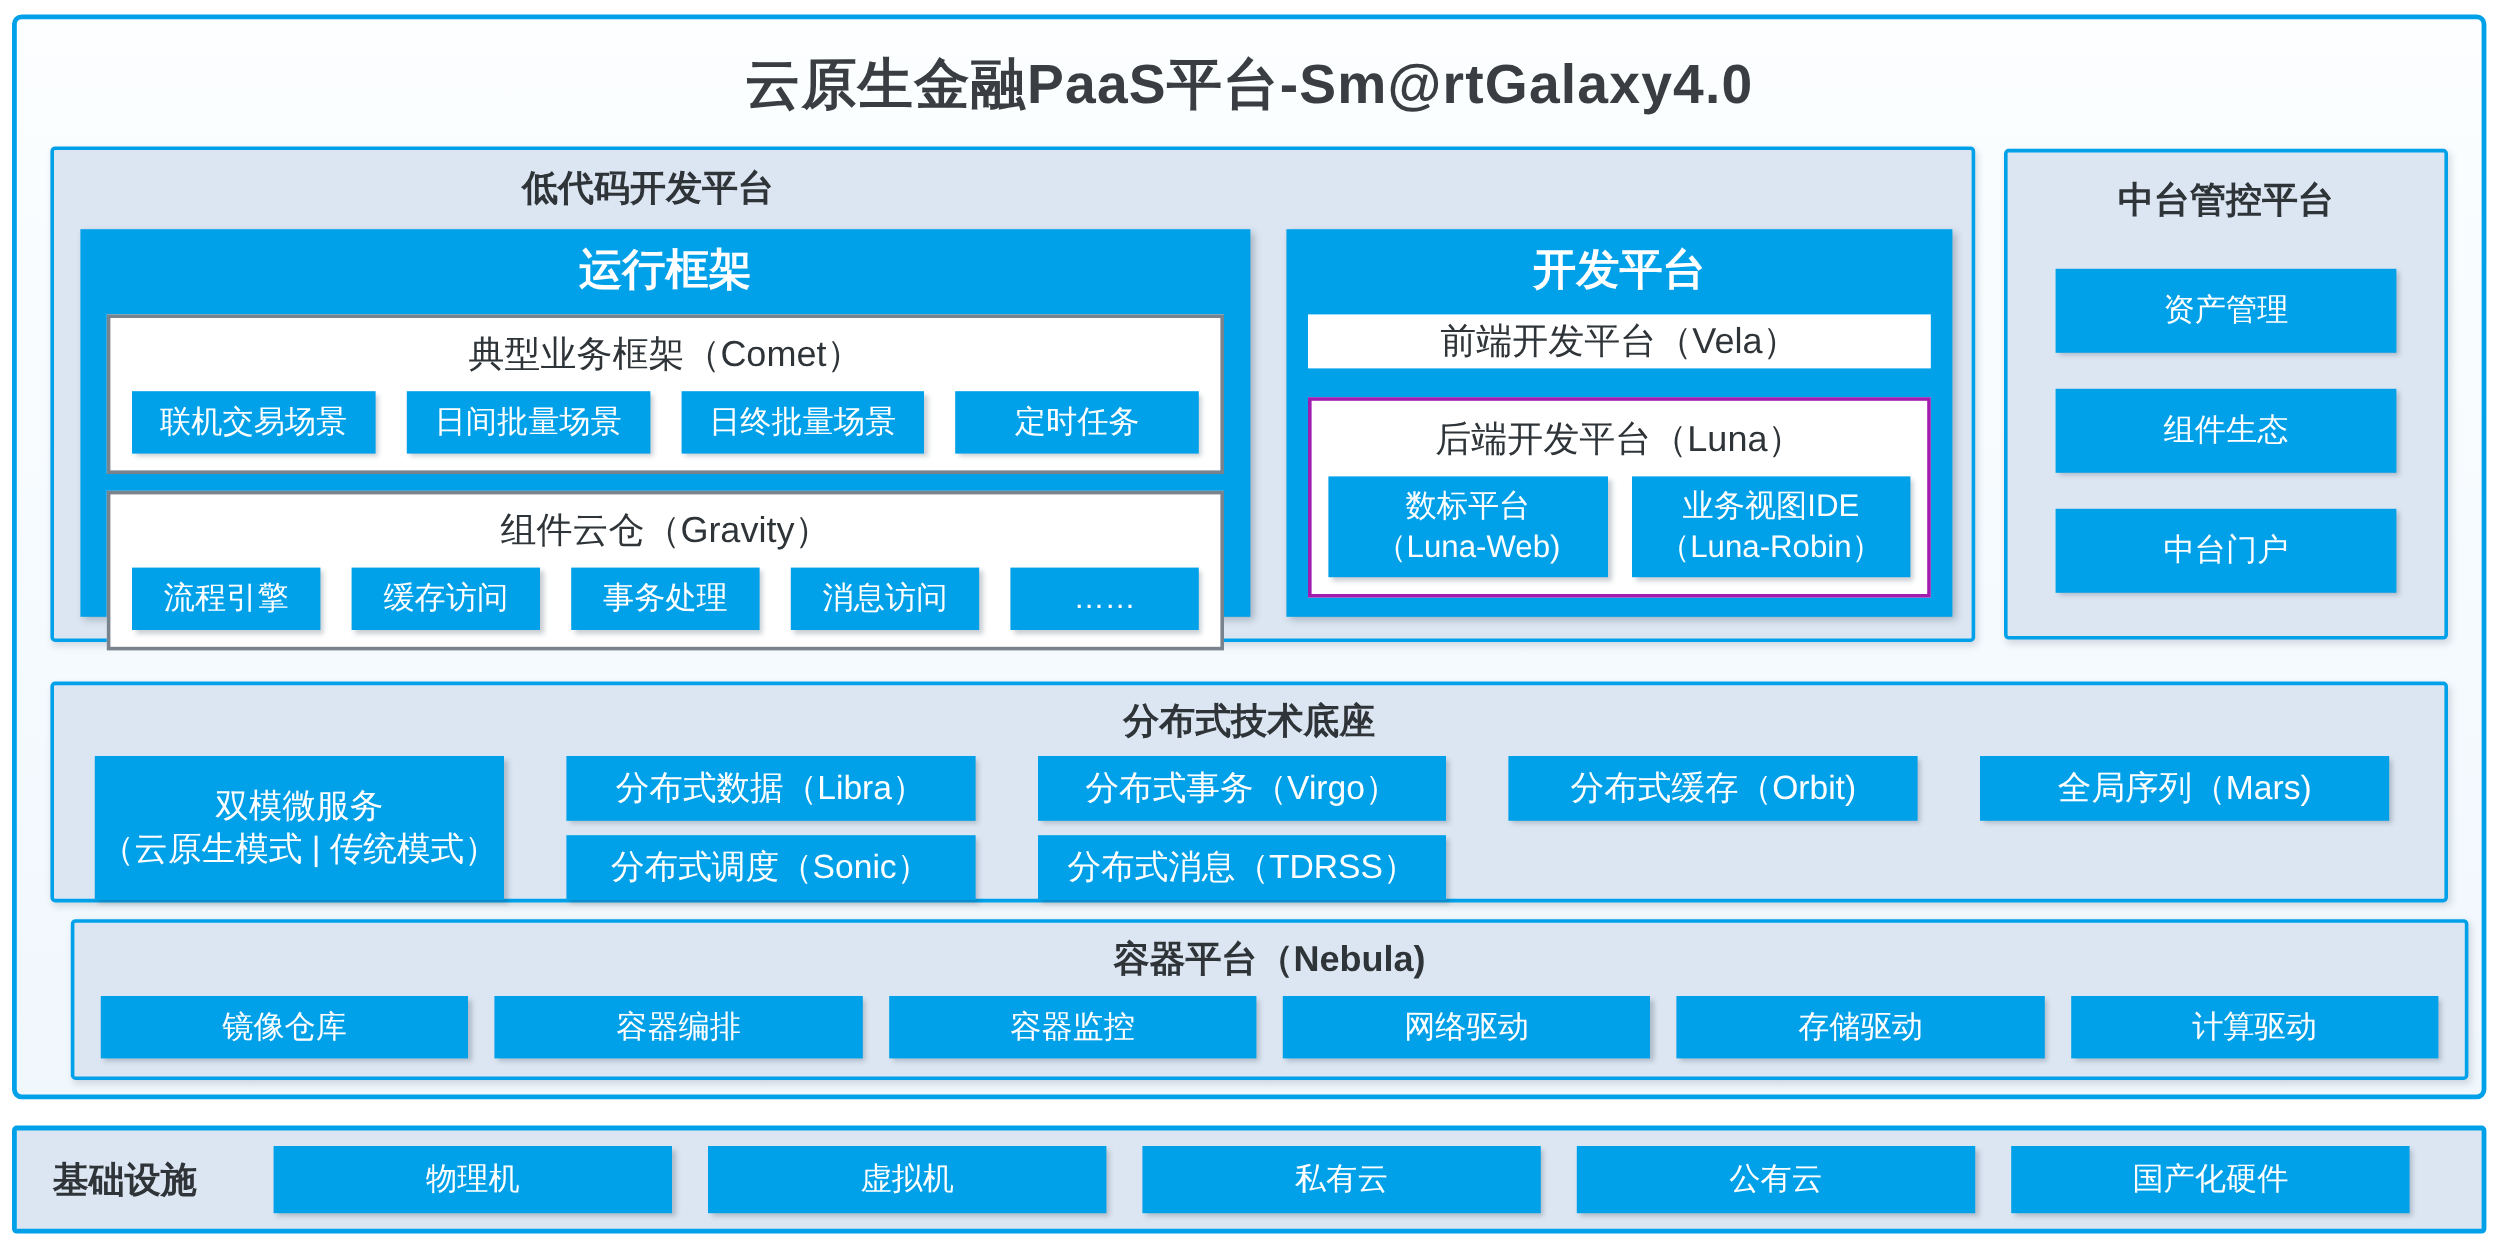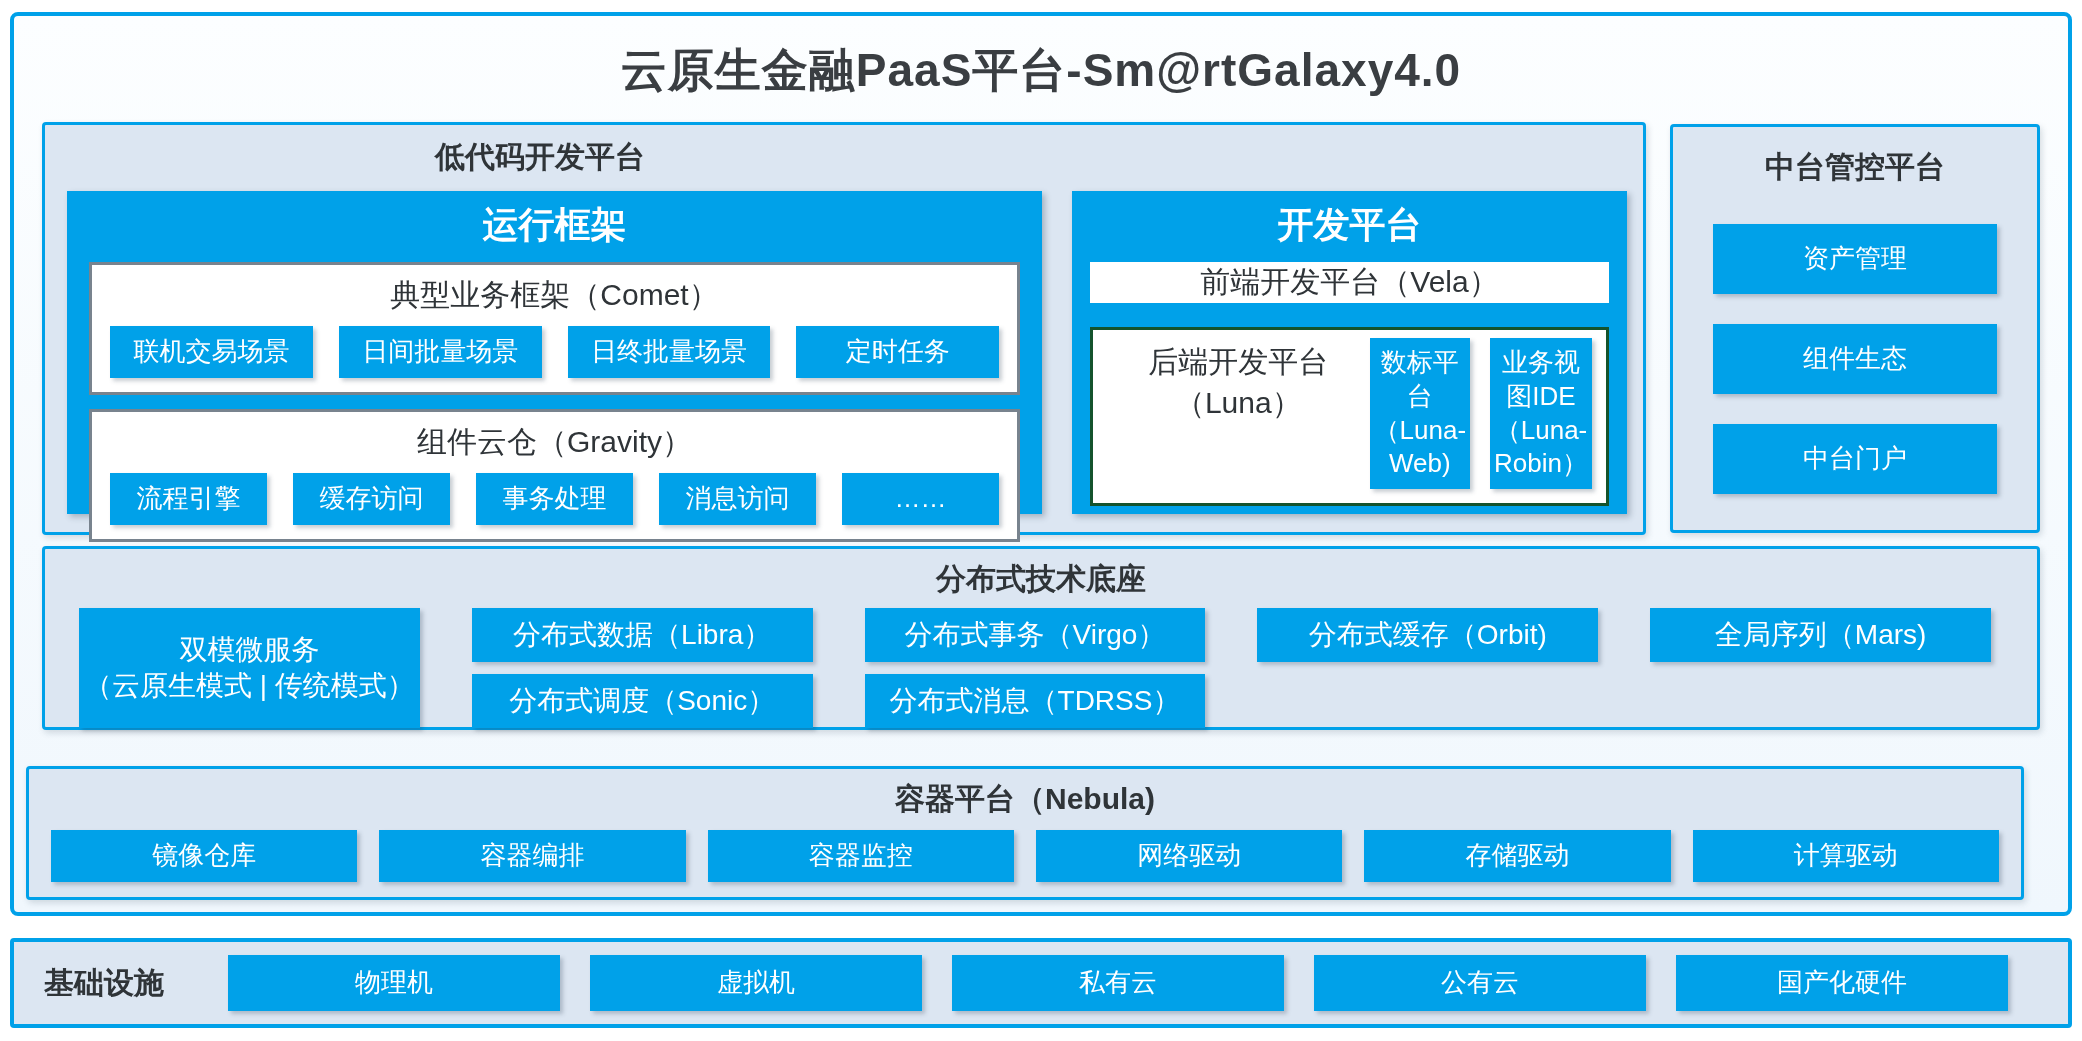--- a/index.html
+++ b/index.html
@@ -61,44 +61,44 @@
     flex:1; background:#00A1E9; color:#ffffff; font-size:26px;
     display:flex; flex-direction:column; align-items:center; justify-content:center;
     text-align:center; box-shadow:3px 3px 4px rgba(40,60,80,.25);
     min-height:52px; line-height:1.3;
   }
   .vela-box {
     background:#ffffff; color:#2F3438; font-size:30px; height:72px;
     display:flex; align-items:center; justify-content:center; margin-bottom:24px;
   }
   .luna-box {
-    background:#ffffff; border:3px solid #14532d; flex:1;
-    display:flex; flex-direction:row; padding:8px 14px 14px;
+    background:#ffffff; border:3px solid #a21caf; flex:1;
+    display:flex; flex-direction:column; padding:8px 14px 14px;
   }
   .luna-row { display:flex; gap:20px; flex:1; }
   .luna-row .btn { padding:8px 4px; }
 
   
   .midplat { left:1656px; top:108px; width:370px; height:409px; }
   .midplat-title { padding-top:20px; }
   .midplat-items { display:flex; flex-direction:column; padding:36px 40px 0; gap:30px; }
   .midplat-items .btn { flex:none; height:70px; }
 
   
-  .distributed { left:28px; top:530px; width:1998px; height:184px; }
+  .distributed { left:28px; top:552px; width:1998px; height:184px; }
   .dist-grid {
     display:grid; grid-template-columns:repeat(5,1fr);
     grid-template-rows:54px 54px; column-gap:52px; row-gap:12px;
     margin:8px 46px 0 34px;
   }
   .dist-dual { grid-row:1 / span 2; font-size:28px; min-height:0; }
   .dist-cell { font-size:28px; min-height:0; }
 
   
-  .containerplat { left:12px; top:750px; width:1998px; height:134px; }
+  .containerplat { left:45px; top:750px; width:1998px; height:134px; }
   .cont-row { display:flex; gap:22px; margin:10px 22px 0; height:36px; }
 
   
   .infra {
     position:absolute; left:10px; top:938px; width:2062px; height:90px;
     background:#DCE6F2; border:4px solid #00A1E9; border-radius:4px;
     display:flex; align-items:center; padding:0 60px 0 30px; gap:34px;
   }
   .infra-label { font-size:30px; font-weight:bold; color:#2F3438; flex:0 0 150px; }
   .infra-row { display:flex; flex:1; gap:30px; height:56px; }

